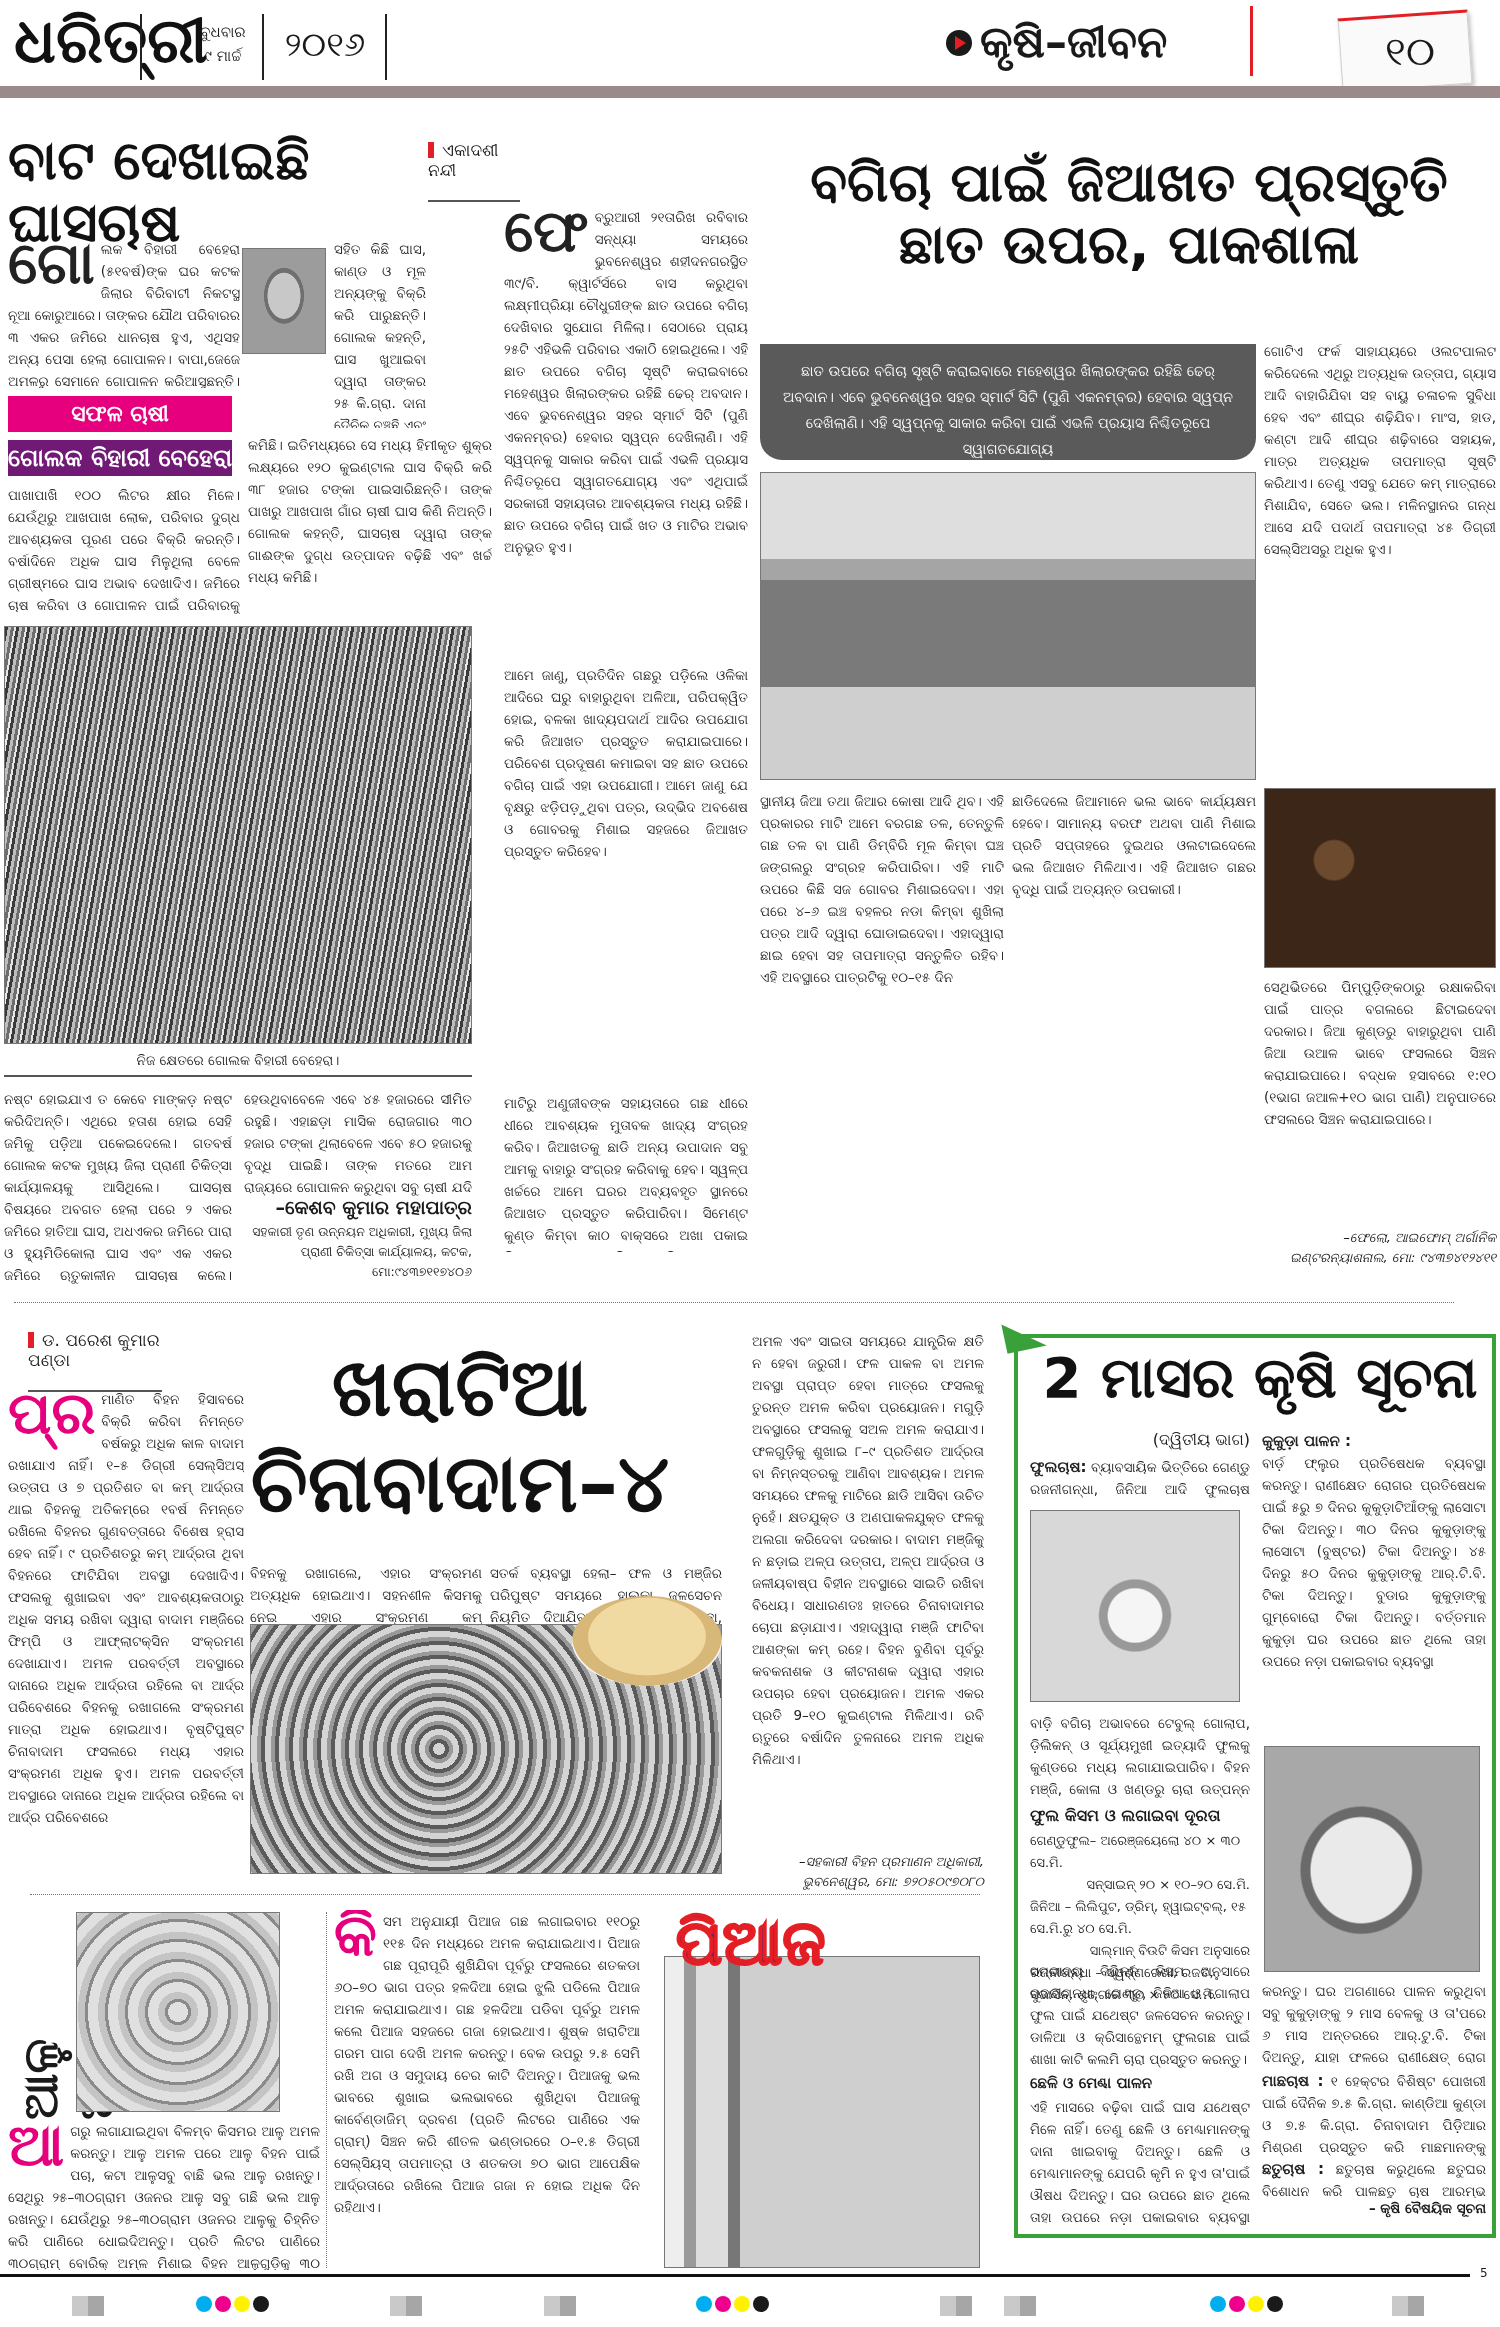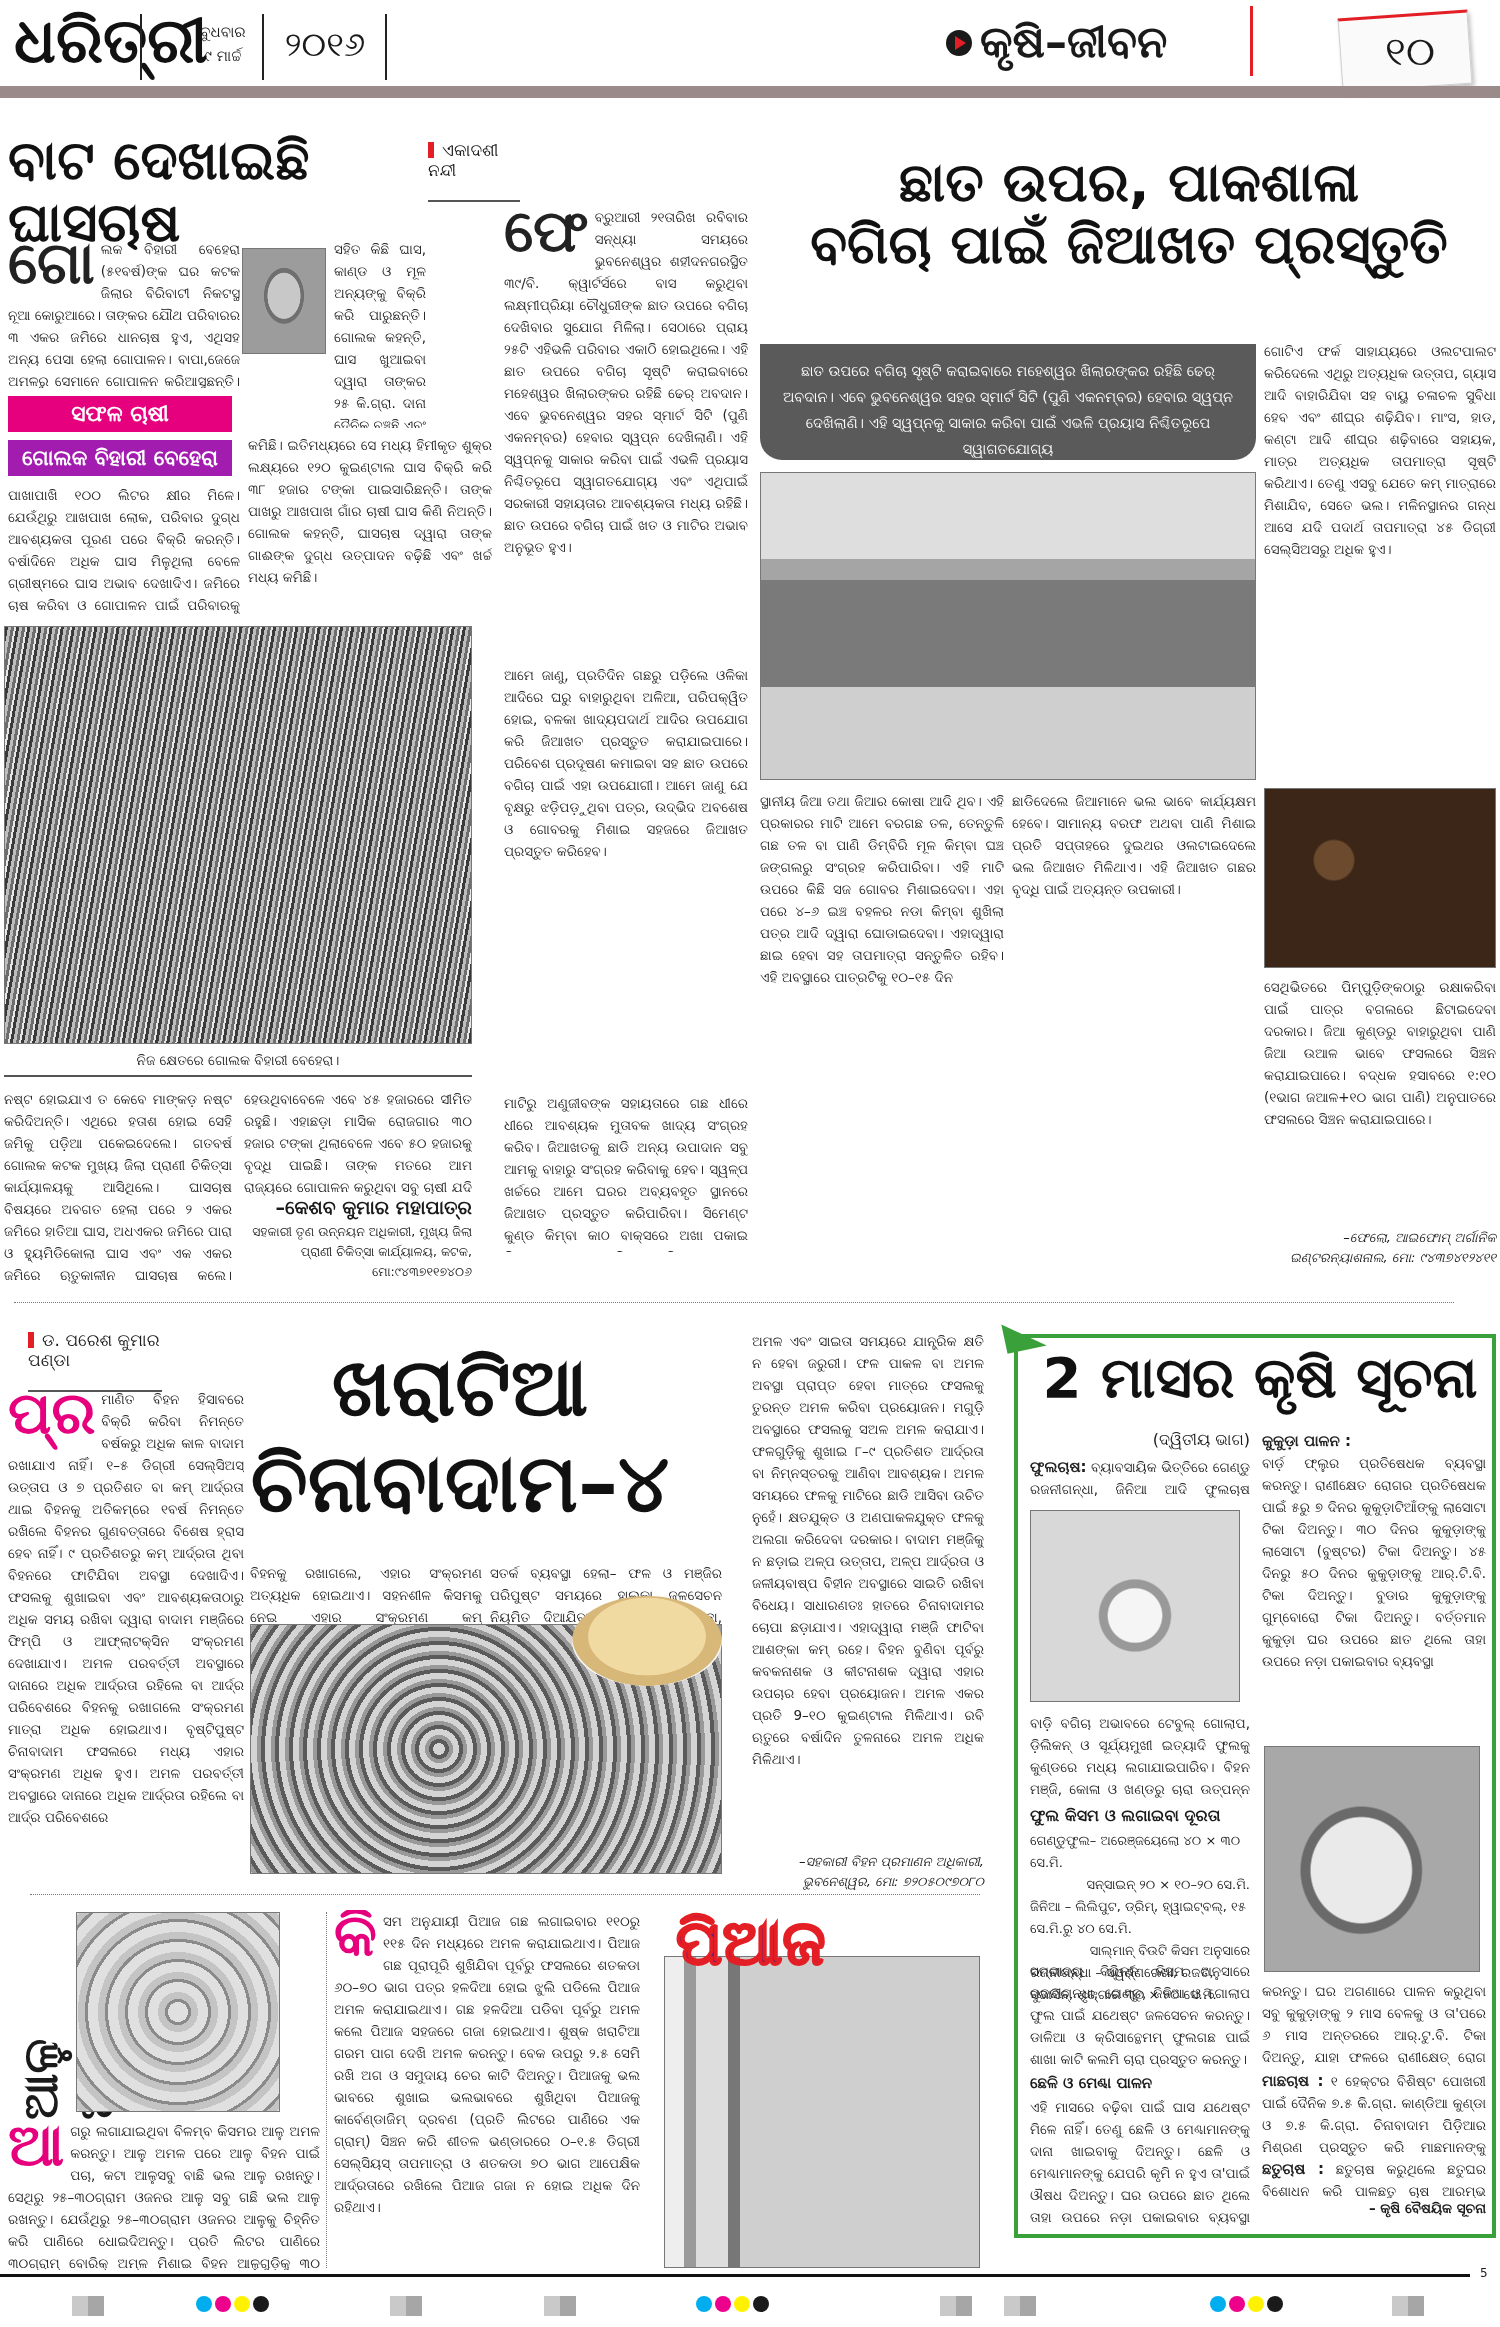--- a/index.html
+++ b/index.html
@@ -36,21 +36,21 @@
   .photo-garden { background: linear-gradient(#dedede 0 28%, #a5a5a5 28% 35%, #7a7a7a 35% 70%, #cfcfcf 70% 100%); }
   .photo-compost { background: radial-gradient(circle at 30% 40%, #6b4a2e 0 10%, #3b2617 11% 100%); }
   .photo-peanut-field { background: repeating-radial-gradient(circle at 40% 50%, #d4d4d4 0 6px, #5a5a5a 6px 10px, #999 10px 14px); }
   .photo-potato { background: repeating-radial-gradient(circle at 50% 50%, #e0e0e0 0 10px, #8a8a8a 10px 13px, #c4c4c4 13px 20px); }
   .photo-onion { background: linear-gradient(90deg, #eee 0 6%, #9a9a9a 6% 10%, #ddd 10% 20%, #777 20% 24%, #cfcfcf 24% 100%); }
   .photo-flower { background: radial-gradient(circle at 50% 55%, #f5f5f5 0 18%, #999 19% 24%, #d8d8d8 25% 100%); }
   .photo-hen { background: radial-gradient(ellipse at 45% 55%, #eaeaea 0 30%, #6a6a6a 31% 36%, #a8a8a8 37% 100%); }
   .peanuts { border-radius: 50%; background: radial-gradient(ellipse at 50% 45%, #f1d9a2 0 55%, #d8b878 56% 70%, #f6f6f6 71% 100%); }
 
   .label-pink { background: #e6007e; color: #fff; text-align: center; font-size: 22px; font-weight: bold; }
-  .label-black { background: #a21caf; color: #fff; text-align: center; font-size: 21px; font-weight: bold; }
+  .label-black { background: #701a75; color: #fff; text-align: center; font-size: 24px; font-weight: bold; }
 
   .quote-box { background: #5a5a5a; color: #fff; border-radius: 0 0 22px 22px; font-size: 14.5px; line-height: 26px; text-align: center; padding: 14px 18px; }
 
   .dotted-h { height: 0; border-top: 1px dotted #777; }
   .dotted-v { width: 0; border-left: 1px dotted #777; }
 
   .green-box { border: 4px solid #3aa13a; }
   .green-flag { width: 0; height: 0; border-bottom: 30px solid #3aa13a; border-right: 40px solid transparent; transform: rotate(-12deg); }
 
   .sub-bold { font-weight: bold; font-size: 15px; }
@@ -106,22 +106,22 @@
 <div class="abs body-text" style="left:4px;top:1088px;width:228px;height:198px;">ନଷ୍ଟ ହୋଇଯାଏ ତ କେବେ ମାଙ୍କଡ଼ ନଷ୍ଟ କରିଦିଅନ୍ତି। ଏଥିରେ ହତାଶ ହୋଇ ସେହି ଜମିକୁ ପଡ଼ିଆ ପକେଇଦେଲେ। ଗତବର୍ଷ ଗୋଲକ କଟକ ମୁଖ୍ୟ ଜିଲା ପ୍ରାଣୀ ଚିକିତ୍ସା କାର୍ଯ୍ୟାଳୟକୁ ଆସିଥିଲେ। ଘାସଚାଷ ବିଷୟରେ ଅବଗତ ହେଲା ପରେ ୨ ଏକର ଜମିରେ ହାତିଆ ଘାସ, ଅଧଏକର ଜମିରେ ପାରା ଓ ହ୍ୟୁମିଡିକୋଲା ଘାସ ଏବଂ ଏକ ଏକର ଜମିରେ ଋତୁକାଳୀନ ଘାସଚାଷ କଲେ। ବର୍ତ୍ତମାନ ସେ ବର୍ଷସାରା ତାଙ୍କ ଗାଈଙ୍କୁ ଘାସ ଖାଇବାକୁ ଦେବା</div>
 <div class="abs body-text" style="left:244px;top:1088px;width:228px;height:110px;">ହେଉଥିବାବେଳେ ଏବେ ୪୫ ହଜାରରେ ସୀମିତ ରହୁଛି। ଏହାଛଡ଼ା ମାସିକ ରୋଜଗାର ୩୦ ହଜାର ଟଙ୍କା ଥିଲାବେଳେ ଏବେ ୫୦ ହଜାରକୁ ବୃଦ୍ଧି ପାଇଛି। ତାଙ୍କ ମତରେ ଆମ ରାଜ୍ୟରେ ଗୋପାଳନ କରୁଥିବା ସବୁ ଚାଷୀ ଯଦି ଘାସଚାଷ କରିବେ ତା'ହେଲେ ନିଶ୍ଚିତ ଭାବରେ ଲାଭବାନ୍ ହେବେ।</div>
 <div class="abs credit-strong" style="left:244px;top:1196px;width:228px;">–କେଶବ କୁମାର ମହାପାତ୍ର</div>
 <div class="abs" style="left:244px;top:1222px;width:228px;font-size:12.5px;line-height:20px;text-align:right;">
   <div>ସହକାରୀ ତୃଣ ଉନ୍ନୟନ ଅଧିକାରୀ, ମୁଖ୍ୟ ଜିଲା ପ୍ରାଣୀ ଚିକିତ୍ସା କାର୍ଯ୍ୟାଳୟ, କଟକ,</div>
   <div>ମୋ:୯୪୩୭୧୧୭୪୦୬</div>
 </div>
 
 <div class="abs byline" style="left:428px;top:140px;width:92px;">ଏକାଦଶୀ ନନ୍ଦୀ</div>
 <div class="abs hl" style="left:758px;top:152px;width:742px;font-size:54px;text-align:center;">
+  <div>ବଗିଚା ପାଇଁ ଜିଆଖତ ପ୍ରସ୍ତୁତି</div>
   <div>ଛାତ ଉପର, ପାକଶାଳା</div>
-  <div>ବଗିଚା ପାଇଁ ଜିଆଖତ ପ୍ରସ୍ତୁତି</div>
 </div>
 
 <div class="abs body-text" style="left:504px;top:206px;width:244px;height:452px;">
   <span class="dropcap">ଫେ</span>
   <span>ବ୍ରୁଆରୀ ୨୧ତାରିଖ ରବିବାର ସନ୍ଧ୍ୟା ସମୟରେ ଭୁବନେଶ୍ୱର ଶହୀଦନଗରସ୍ଥିତ ୩୯/ବି. କ୍ୱାର୍ଟର୍ସରେ ବାସ କରୁଥିବା ଲକ୍ଷ୍ମୀପ୍ରିୟା ଚୌଧୁରୀଙ୍କ ଛାତ ଉପରେ ବଗିଚା ଦେଖିବାର ସୁଯୋଗ ମିଳିଲା। ସେଠାରେ ପ୍ରାୟ ୨୫ଟି ଏହିଭଳି ପରିବାର ଏକାଠି ହୋଇଥିଲେ। ଏହି ଛାତ ଉପରେ ବଗିଚା ସୃଷ୍ଟି କରାଇବାରେ ମହେଶ୍ୱର ଖିଲାରଙ୍କର ରହିଛି ଢେର୍ ଅବଦାନ। ଏବେ ଭୁବନେଶ୍ୱର ସହର ସ୍ମାର୍ଟ ସିଟି (ପୁଣି ଏକନମ୍ବର) ହେବାର ସ୍ୱପ୍ନ ଦେଖିଲାଣି। ଏହି ସ୍ୱପ୍ନକୁ ସାକାର କରିବା ପାଇଁ ଏଭଳି ପ୍ରୟାସ ନିଶ୍ଚିତରୂପେ ସ୍ୱାଗତଯୋଗ୍ୟ ଏବଂ ଏଥିପାଇଁ ସରକାରୀ ସହାୟତାର ଆବଶ୍ୟକତା ମଧ୍ୟ ରହିଛି। ଛାତ ଉପରେ ବଗିଚା ପାଇଁ ଖତ ଓ ମାଟିର ଅଭାବ ଅନୁଭୂତ ହୁଏ।</span>
 </div>
 <div class="abs body-text" style="left:504px;top:664px;width:244px;height:420px;">ଆମେ ଜାଣୁ, ପ୍ରତିଦିନ ଗଛରୁ ପଡ଼ିଲେ ଓଳିକା ଆଦିରେ ଘରୁ ବାହାରୁଥିବା ଅଳିଆ, ପରିପକ୍ୱିତ ହୋଇ, ବଳକା ଖାଦ୍ୟପଦାର୍ଥ ଆଦିର ଉପଯୋଗ କରି ଜିଆଖତ ପ୍ରସ୍ତୁତ କରାଯାଇପାରେ। ପରିବେଶ ପ୍ରଦୂଷଣ କମାଇବା ସହ ଛାତ ଉପରେ ବଗିଚା ପାଇଁ ଏହା ଉପଯୋଗୀ। ଆମେ ଜାଣୁ ଯେ ବୃକ୍ଷରୁ ଝଡ଼ିପଡ଼ୁଥିବା ପତ୍ର, ଉଦ୍ଭିଦ ଅବଶେଷ ଓ ଗୋବରକୁ ମିଶାଇ ସହଜରେ ଜିଆଖତ ପ୍ରସ୍ତୁତ କରିହେବ।</div>
 
 <div class="abs quote-box" style="left:760px;top:344px;width:496px;height:116px;">ଛାତ ଉପରେ ବଗିଚା ସୃଷ୍ଟି କରାଇବାରେ ମହେଶ୍ୱର ଖିଲାରଙ୍କର ରହିଛି ଢେର୍ ଅବଦାନ। ଏବେ ଭୁବନେଶ୍ୱର ସହର ସ୍ମାର୍ଟ ସିଟି (ପୁଣି ଏକନମ୍ବର) ହେବାର ସ୍ୱପ୍ନ ଦେଖିଲାଣି। ଏହି ସ୍ୱପ୍ନକୁ ସାକାର କରିବା ପାଇଁ ଏଭଳି ପ୍ରୟାସ ନିଶ୍ଚିତରୂପେ ସ୍ୱାଗତଯୋଗ୍ୟ</div>
 <div class="abs body-text" style="left:1264px;top:340px;width:232px;height:440px;">ଗୋଟିଏ ଫର୍କ ସାହାଯ୍ୟରେ ଓଲଟପାଲଟ କରିଦେଲେ ଏଥିରୁ ଅତ୍ୟଧିକ ଉତ୍ତାପ, ଗ୍ୟାସ ଆଦି ବାହାରିଯିବା ସହ ବାୟୁ ଚଳାଚଳ ସୁବିଧା ହେବ ଏବଂ ଶୀଘ୍ର ଶଢ଼ିଯିବ। ମାଂସ, ହାଡ, କଣ୍ଟା ଆଦି ଶୀଘ୍ର ଶଢ଼ିବାରେ ସହାୟକ, ମାତ୍ର ଅତ୍ୟଧିକ ତାପମାତ୍ରା ସୃଷ୍ଟି କରିଥାଏ। ତେଣୁ ଏସବୁ ଯେତେ କମ୍ ମାତ୍ରାରେ ମିଶାଯିବ, ସେତେ ଭଲ। ମଳିନସ୍ଥାନର ଗନ୍ଧ ଆସେ ଯଦି ପଦାର୍ଥ ତାପମାତ୍ରା ୪୫ ଡିଗ୍ରୀ ସେଲ୍ସିଅସରୁ ଅଧିକ ହୁଏ।</div>

